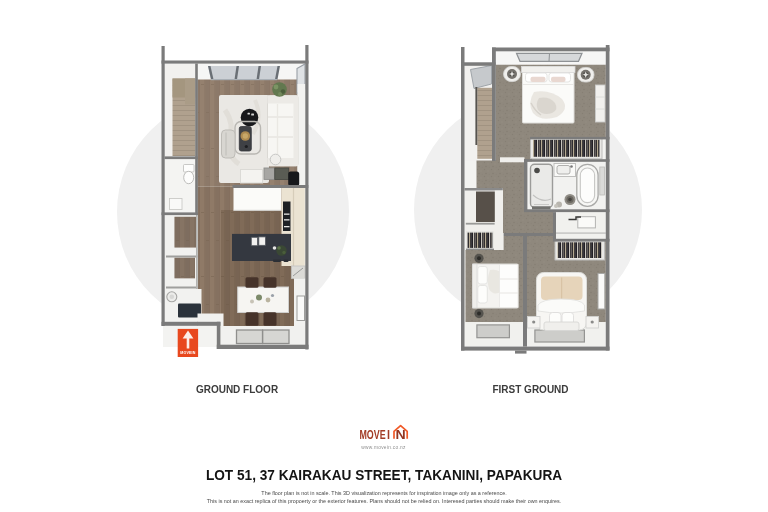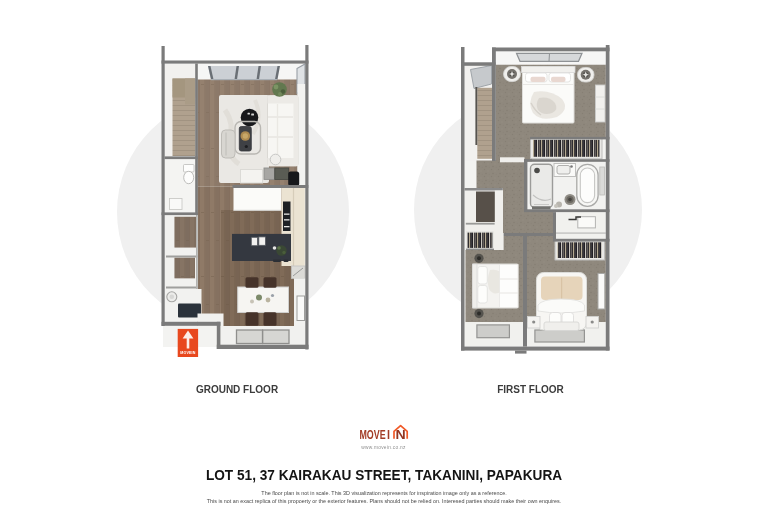--- a/index.html
+++ b/index.html
@@ -469,21 +469,21 @@
 
 <rect x="503.6" y="233" width="49.4" height="3"></rect>
 
 <rect x="523" y="233" width="4" height="113.6"></rect>
 </g>
 </g>
 </svg>
 
 <div class="lbl" style="left:157px;top:384px;width:160px;">GROUND FLOOR</div>
 
-<div class="lbl" style="left:450px;top:384px;width:161px;">FIRST FLOOR</div>
+<div class="lbl" style="left:450px;top:384px;width:161px;">FIRST GROUND</div>
 
 <svg class="abs" style="left:340px;top:410px" width="90" height="45" viewBox="0 0 90 45">
 <text x="19.4" y="28.8" font-size="12" font-weight="bold" fill="#a23c26" textLength="26.2" lengthAdjust="spacingAndGlyphs">MOVE</text>
 <text x="47" y="28.8" font-size="12" font-weight="bold" fill="#a23c26" textLength="3" lengthAdjust="spacingAndGlyphs">I</text>
 <text x="55.6" y="28.8" font-size="12" font-weight="bold" fill="#933621" textLength="10.2" lengthAdjust="spacingAndGlyphs">N</text>
 <path d="M54 28.8 L54 21.4 L60.6 15.6 L67.2 21.4 L67.2 28.8" fill="none" stroke="#f05a28" stroke-width="1.7" stroke-linejoin="round"></path>
 <text x="43.5" y="38.8" font-size="4.8" fill="#8f8f8f" text-anchor="middle" letter-spacing="0.3">www.movein.co.nz</text>
 </svg>
 
 <div id="title">LOT 51, 37 KAIRAKAU STREET, TAKANINI, PAPAKURA</div>

